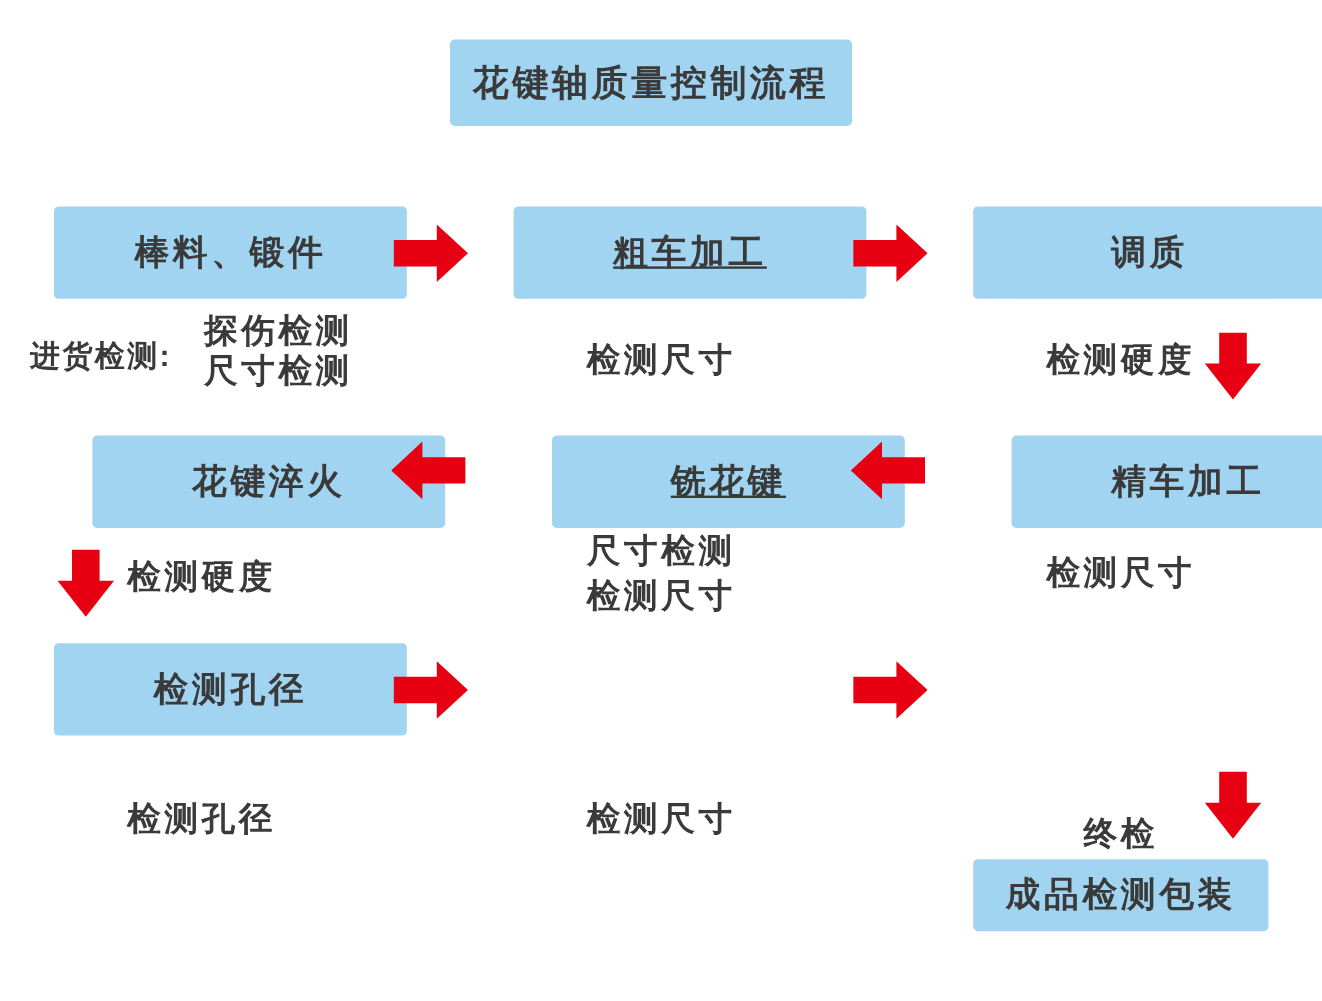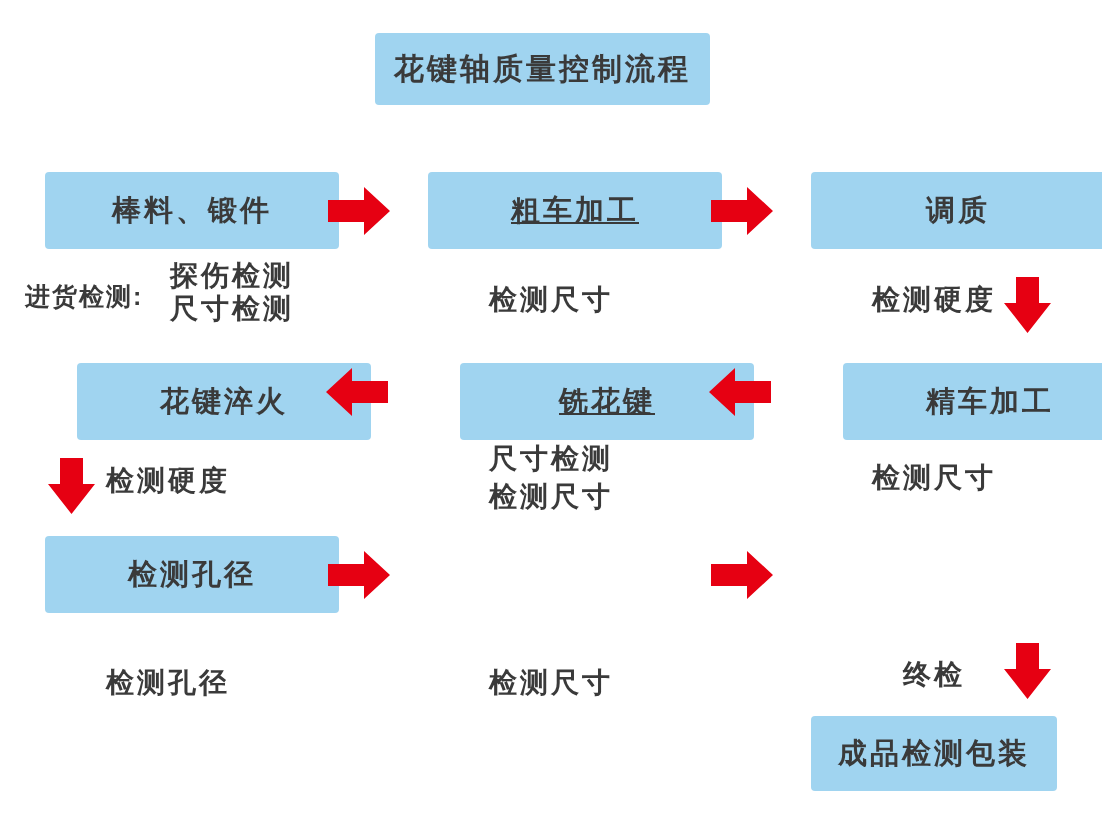--- a/index.html
+++ b/index.html
@@ -29,21 +29,21 @@
     left: 375px; top: 33px; width: 335px; height: 72px;
     font-size: 30px;
   }
   .step { width: 294px; height: 77px; }
   .col1 { left: 45px; }
   .col2 { left: 428px; text-decoration: underline; }
   .col3 { left: 811px; }
   .row1 { top: 172px; }
   .row2 { top: 363px; margin-left: 32px; }
   .row3 { top: 536px; }
-  .final-box { left: 811px; top: 716px; width: 246px; height: 75px; }
+  .final-box { left: 811px; top: 716px; width: 246px; height: 60px; }
 
   .cap {
     position: absolute;
     font-size: 28px;
     font-weight: bold;
     letter-spacing: 3px;
     color: #3a3a3a;
     white-space: nowrap;
   }
   .cap.centered { width: 246px; text-align: center; }
@@ -120,21 +120,21 @@
   </div>
   <svg class="arrow" style="left:328px;top:551px" width="62" height="48" viewBox="0 0 62 48">
     <polygon points="0,13 36,13 36,0 62,24 36,48 36,35 0,35"></polygon>
   </svg>
   <svg class="arrow" style="left:711px;top:551px" width="62" height="48" viewBox="0 0 62 48">
     <polygon points="0,13 36,13 36,0 62,24 36,48 36,35 0,35"></polygon>
   </svg>
 
   <div class="cap centered" style="left:45px;top:664px">检测孔径</div>
   <div class="cap centered" style="left:428px;top:664px">检测尺寸</div>
-  <div class="cap centered" style="left:811px;top:656px">终检</div>
+  <div class="cap centered" style="left:811px;top:676px">终检</div>
   <svg class="arrow" style="left:1004px;top:643px" width="47" height="56" viewBox="0 0 47 56">
     <polygon points="12,0 35,0 35,26 47,26 23.5,56 0,26 12,26"></polygon>
   </svg>
 
   <div class="box final-box">
     <span>成品检测包装</span>
   </div>
 
 </div>
 

